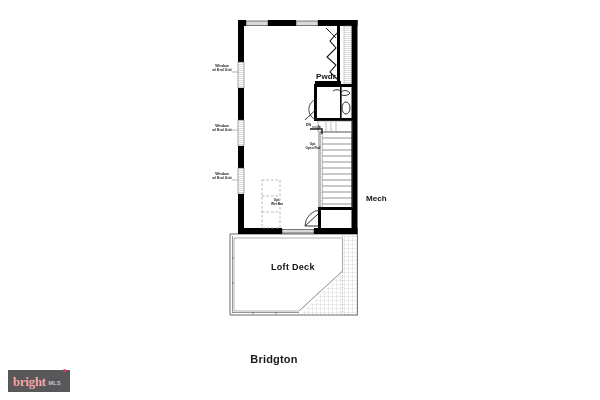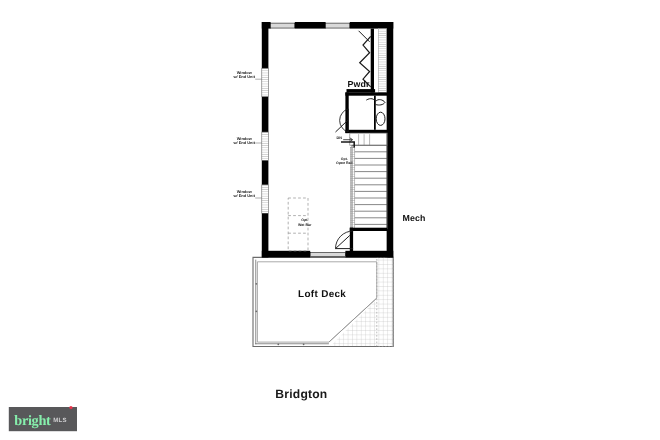--- a/index.html
+++ b/index.html
@@ -106,21 +106,21 @@
     height: 22px;
     background: #58585a;
     display: flex;
     align-items: center;
     justify-content: flex-start;
     padding-left: 5px;
     box-sizing: border-box;
   }
   #bright-mls-logo .word {
     position: relative;
-    color: #86efac;
+    color: #fca5a5;
     font-size: 13px;
     font-weight: bold;
     letter-spacing: -0.3px;
     line-height: 1;
     font-family: "Liberation Serif", serif;
   }
   #bright-mls-logo .dot {
     position: absolute;
     right: 4.5px;
     top: -1px;

